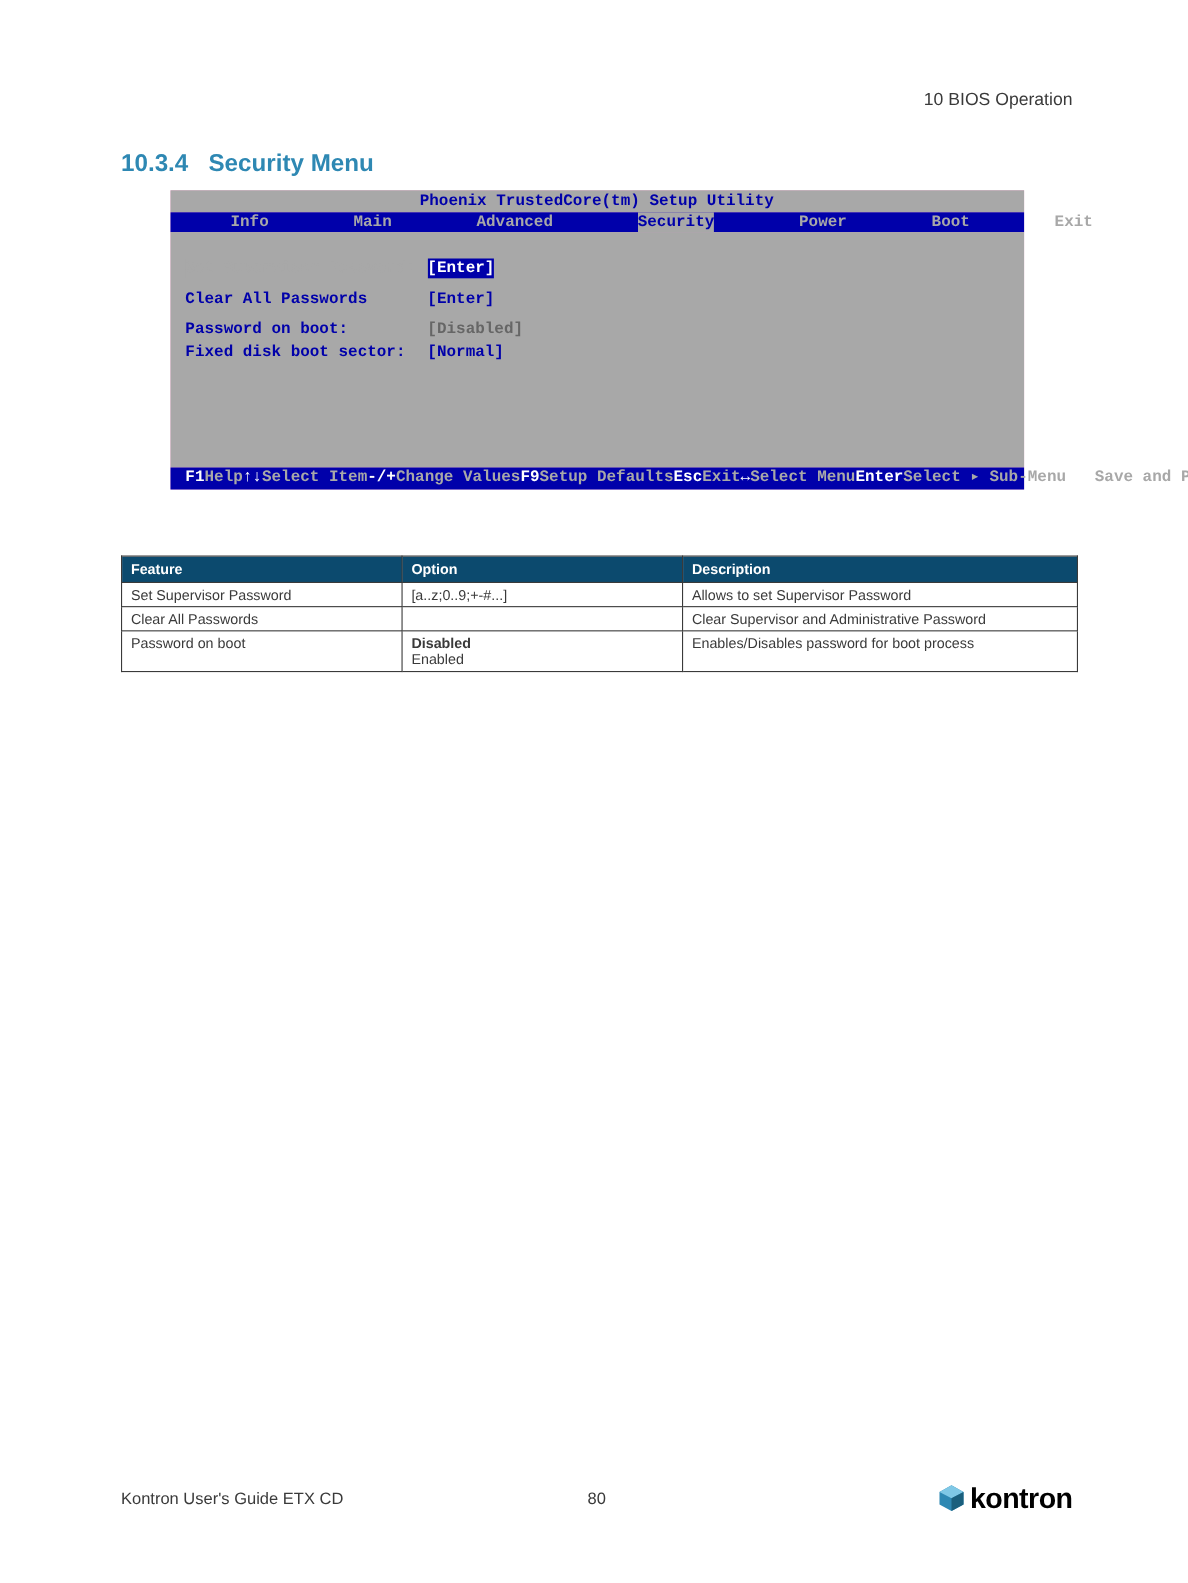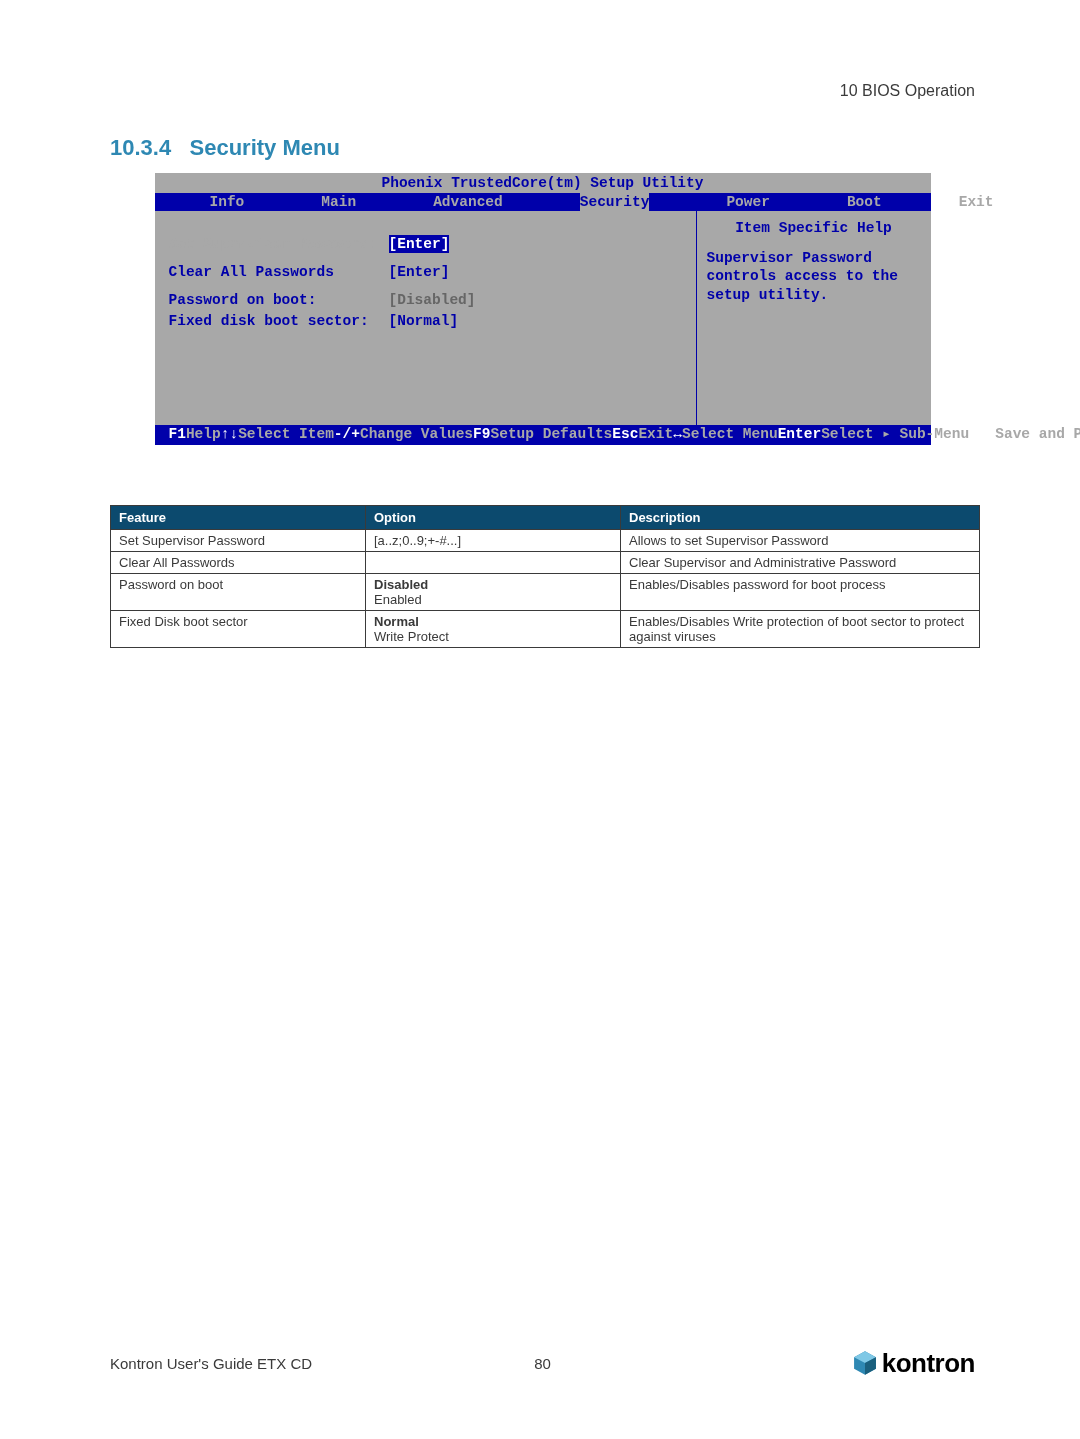--- a/index.html
+++ b/index.html
@@ -195,24 +195,20 @@
         <div style="height:8px"></div>
         <div class="bios-row">
           <span class="bios-label">Password on boot:</span>
           <span class="bios-val bios-grey-text">[Disabled]</span>
         </div>
         <div class="bios-row">
           <span class="bios-label">Fixed disk boot sector:</span>
           <span class="bios-val">[Normal]</span>
         </div>
       </div>
-      <div class="bios-right">
-        <div class="bios-right-title">Item Specific Help</div>
-        <div>Supervisor Password controls access to the setup utility.</div>
-      </div>
     </div>
     <div class="bios-foot">
       <div class="bios-foot-row"><span class="hot">F1</span>   <span>Help</span>   <span class="hot">↑↓</span>   <span>Select Item</span>   <span class="hot">-/+</span>    <span>Change Values</span>      <span class="hot">F9</span>   <span>Setup Defaults</span></div>
       <div class="bios-foot-row"><span class="hot">Esc</span>  <span>Exit</span>   <span class="hot">↔</span>    <span>Select Menu</span>   <span class="hot">Enter</span>  <span>Select ▸ Sub-Menu</span>  <span class="hot">F10</span>  <span>Save and Power</span></div>
     </div>
   </div>
 
   <table class="feat-table">
     <thead>
       <tr>
@@ -229,25 +225,20 @@
       </tr>
       <tr>
         <td>Clear All Passwords</td>
         <td></td>
         <td>Clear Supervisor and Administrative Password</td>
       </tr>
       <tr>
         <td>Password on boot</td>
         <td class="bold-opt"><b>Disabled</b><br><span>Enabled</span></td>
         <td>Enables/Disables password for boot process</td>
-      </tr>
-      <tr>
-        <td>Fixed Disk boot sector</td>
-        <td class="bold-opt"><b>Normal</b><br><span>Write Protect</span></td>
-        <td>Enables/Disables Write protection of boot sector to protect against viruses</td>
       </tr>
     </tbody>
   </table>
 </div>
 
 <div class="page-footer">
   <div class="footer-left">Kontron User's Guide ETX CD</div>
   <div class="footer-center">80</div>
   <div class="footer-right">
     <span class="k-logo">

